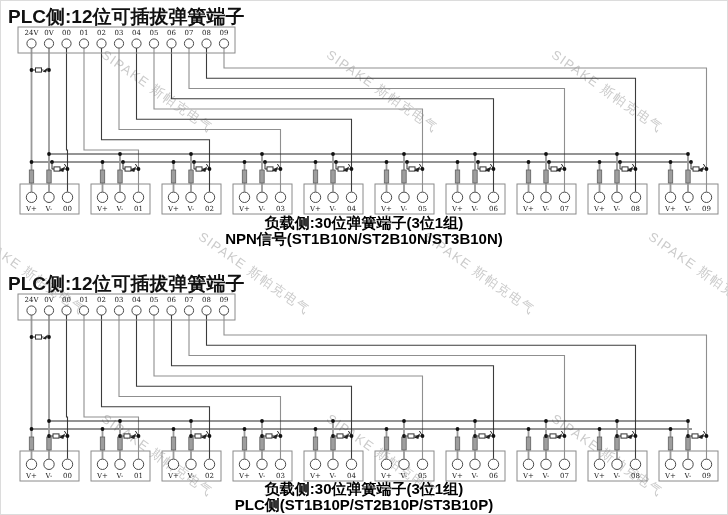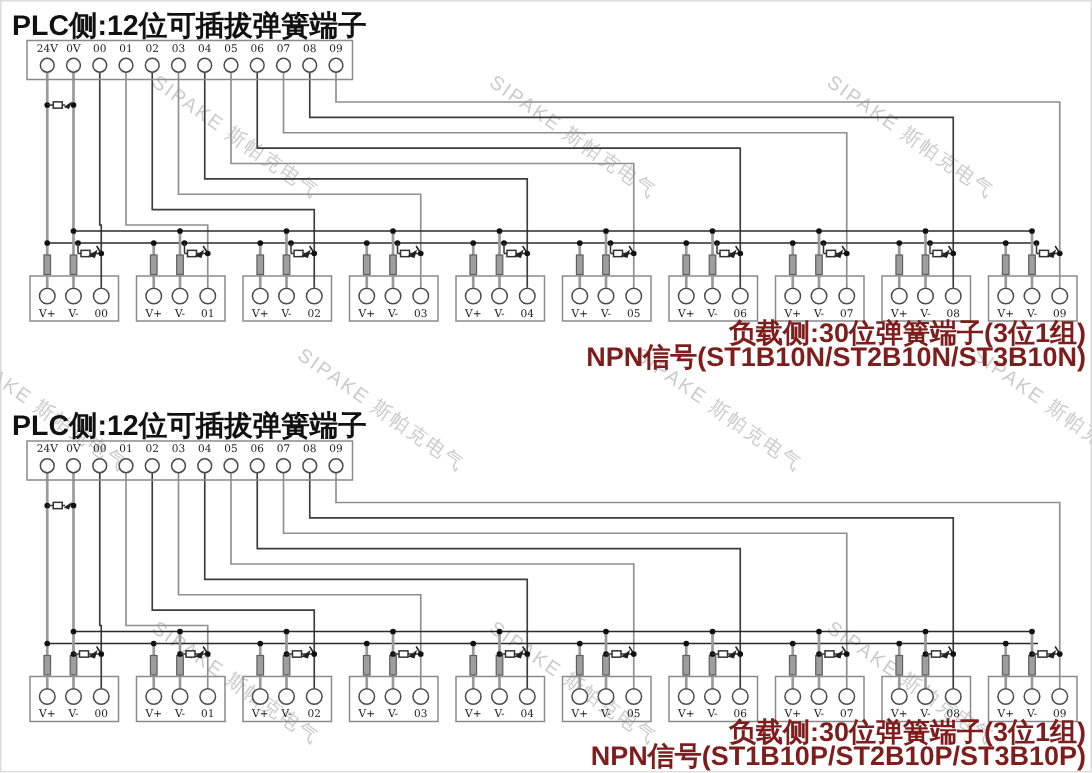--- a/index.html
+++ b/index.html
@@ -13,22 +13,22 @@
     position:absolute;font-size:13px;color:#cbcbcb;letter-spacing:1.5px;
     white-space:nowrap;transform:rotate(35deg);transform-origin:0 0;
     font-family:"Liberation Sans",sans-serif;
   }
   #wiring-svg{position:absolute;left:0;top:0;}
   .ttl{
     position:absolute;font-weight:bold;font-size:19px;color:#111;
     font-family:"Liberation Sans",sans-serif;white-space:nowrap;
   }
   .cap{
-    position:absolute;left:4px;width:720px;text-align:right;
-    font-weight:bold;font-size:18px;line-height:15.5px;color:#7f1d1d;
+    position:absolute;left:4px;width:720px;text-align:center;
+    font-weight:bold;font-size:15px;line-height:15.5px;color:#000000;
     font-family:"Liberation Sans",sans-serif;
   }
 </style>
 </head>
 <body>
 
 <div class="stage">
 
   <div id="wm-layer">
       <div class="wm" style="left: 108px; top: 46px;">SIPAKE 斯帕克电气</div>
@@ -530,16 +530,16 @@
 
   <div class="ttl" style="left:8px;top:271px">PLC侧:12位可插拔弹簧端子</div>
 
   <div class="cap" style="top:215px">
     <div>负载侧:30位弹簧端子(3位1组)</div>
     <div>NPN信号(ST1B10N/ST2B10N/ST3B10N)</div>
   </div>
 
   <div class="cap" style="top:481px">
     <div>负载侧:30位弹簧端子(3位1组)</div>
-    <div>NPN信号(ST1B10P/ST2B10P/ST3B10P)</div>
+    <div>PLC侧(ST1B10P/ST2B10P/ST3B10P)</div>
   </div>
 
 </div>
 
 </body></html>

